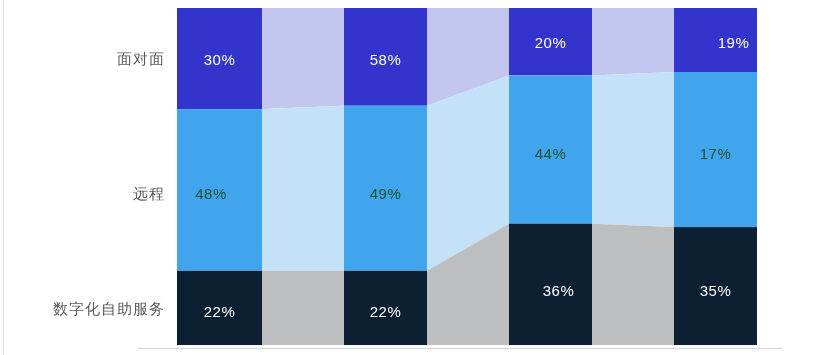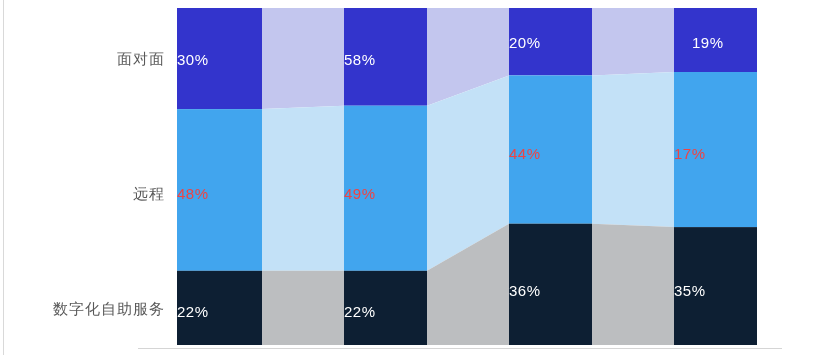--- a/index.html
+++ b/index.html
@@ -19,24 +19,25 @@
     font-size:15px;
     text-align:right;
     white-space:nowrap;
     letter-spacing:1px;
     right:auto;
   }
   .seg-label{
     position:absolute;
     font-size:15px;
     white-space:nowrap;
+    text-align:center;
     letter-spacing:0.5px;
   }
   .label-light{color:#ffffff;}
-  .label-dark{color:#ef4444;}
+  .label-dark{color:#14532d;}
   svg.plot{position:absolute;left:0;top:0;}
 </style>
 </head>
 <body>
 
 <div id="chart-root">
 
   <div class="left-rule"></div>
 
   <svg class="plot" width="834" height="355">
@@ -82,19 +83,19 @@
   <div class="seg-label label-light" style="left:177px;top:51px;width:85px;">30%</div>
   <div class="seg-label label-dark" style="left:177px;top:185px;width:68px;">48%</div>
   <div class="seg-label label-light" style="left:177px;top:303px;width:85px;">22%</div>
 
   <div class="seg-label label-light" style="left:344px;top:51px;width:83px;">58%</div>
   <div class="seg-label label-dark" style="left:344px;top:185px;width:83px;">49%</div>
   <div class="seg-label label-light" style="left:344px;top:303px;width:83px;">22%</div>
 
   <div class="seg-label label-light" style="left:509px;top:34px;width:83px;">20%</div>
   <div class="seg-label label-dark" style="left:509px;top:145px;width:83px;">44%</div>
-  <div class="seg-label label-light" style="left:509px;top:282px;width:69px;">36%</div>
+  <div class="seg-label label-light" style="left:524px;top:282px;width:69px;">36%</div>
 
   <div class="seg-label label-light" style="left:674px;top:34px;width:83px;padding-left:18px;">19%</div>
   <div class="seg-label label-dark" style="left:674px;top:145px;width:83px;">17%</div>
   <div class="seg-label label-light" style="left:674px;top:282px;width:83px;">35%</div>
 
 </div>
 
 </body></html>

